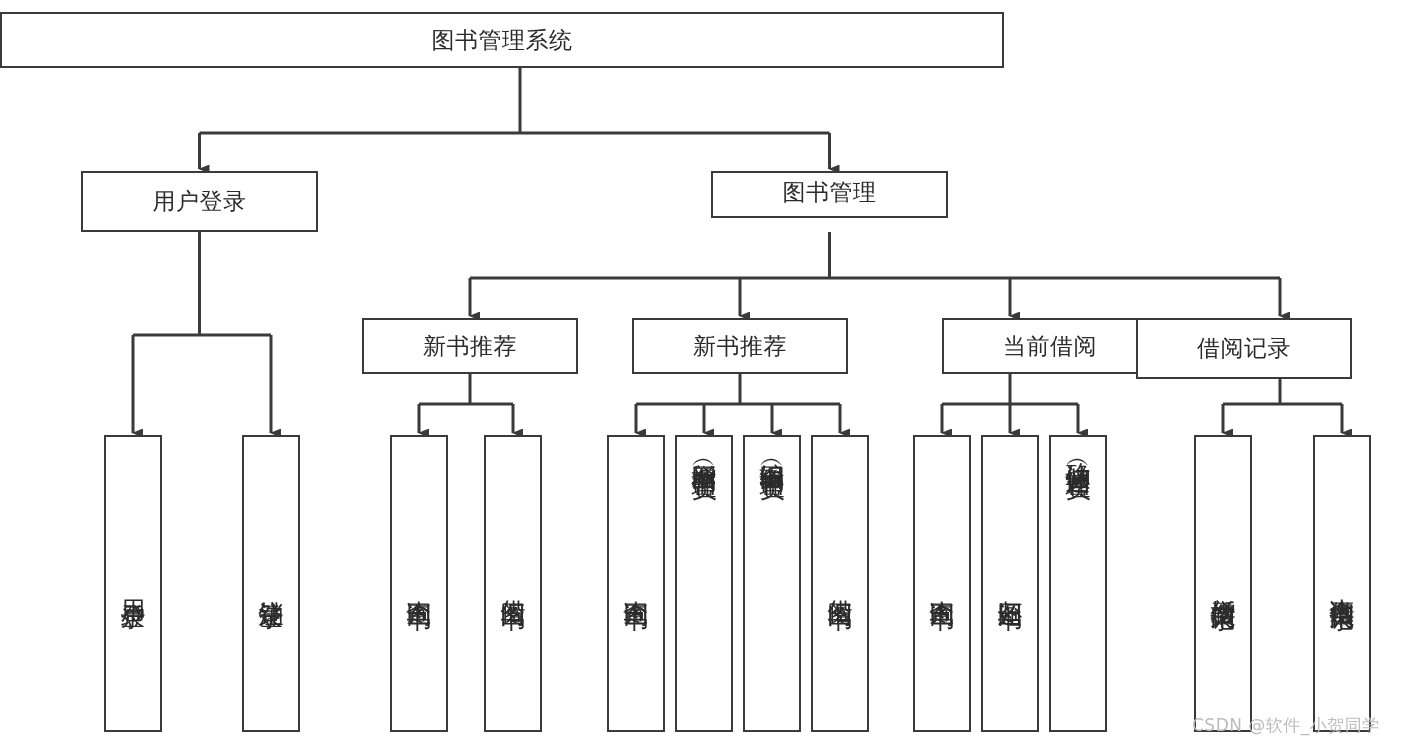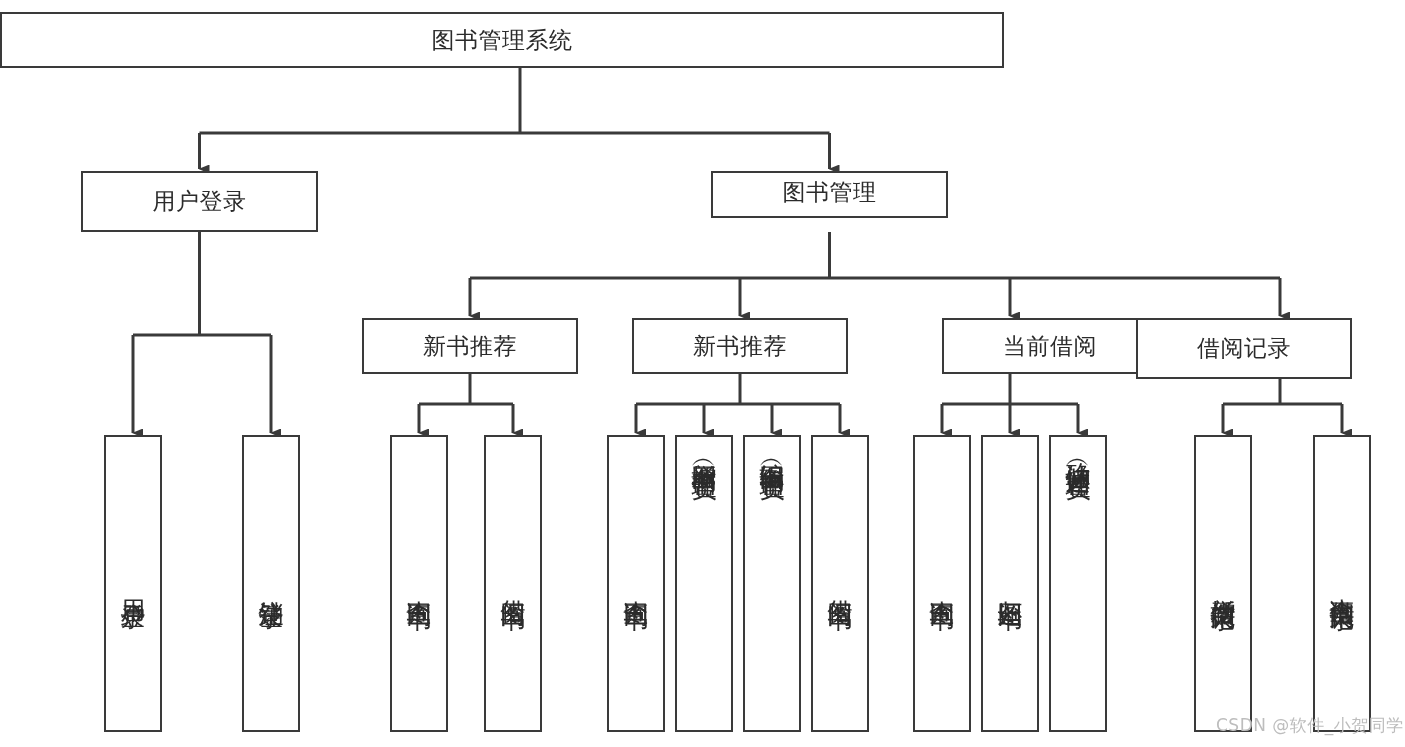--- a/index.html
+++ b/index.html
@@ -68,21 +68,20 @@
     padding-top: 0;
   }
   .watermark {
     position: absolute;
     color: #bdbdbd;
     font-size: 17px;
     letter-spacing: 0.5px;
     z-index: 3;
     white-space: nowrap;
     user-select: none;
-    margin-left: 24px;
   }
 </style>
 </head>
 <body>
 
 <div id="diagram-root">
 
   <svg class="connector-layer" viewBox="0 0 1405 747" preserveAspectRatio="none">
     <defs>
       <marker id="arrowhead" markerWidth="9" markerHeight="11" refX="4.5" refY="10" orient="auto" markerUnits="userSpaceOnUse">

